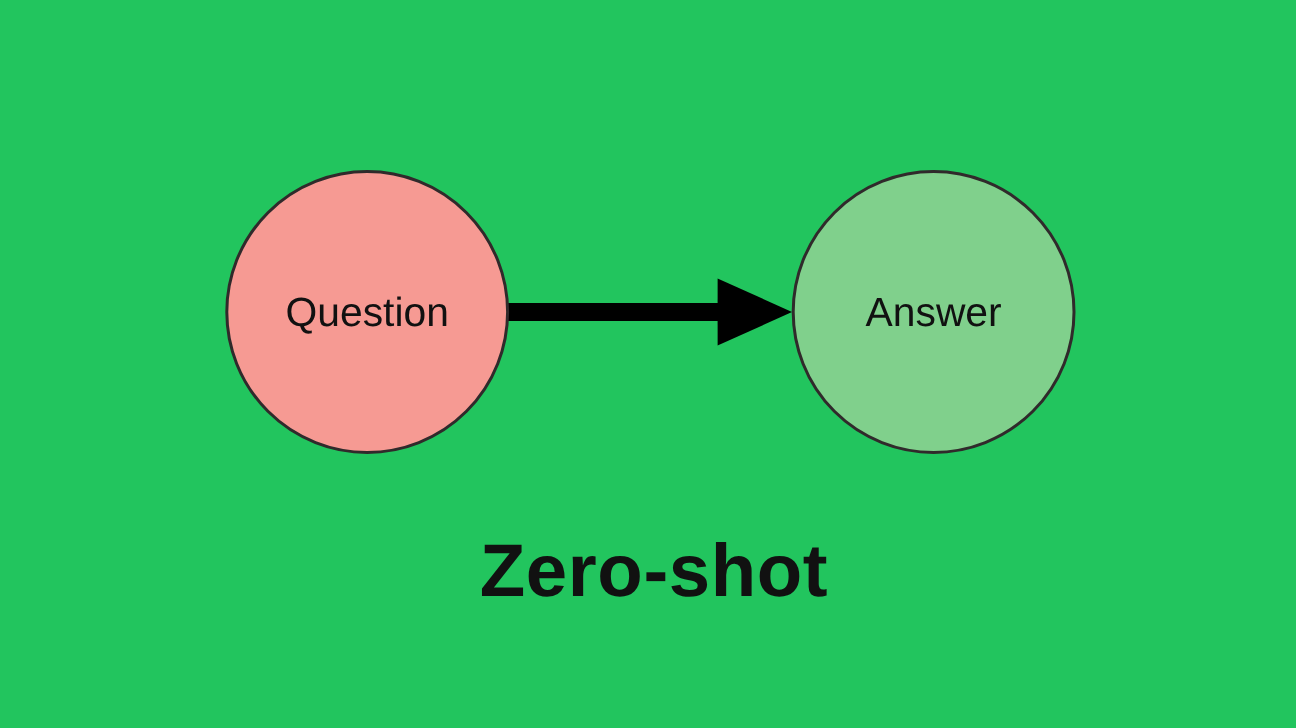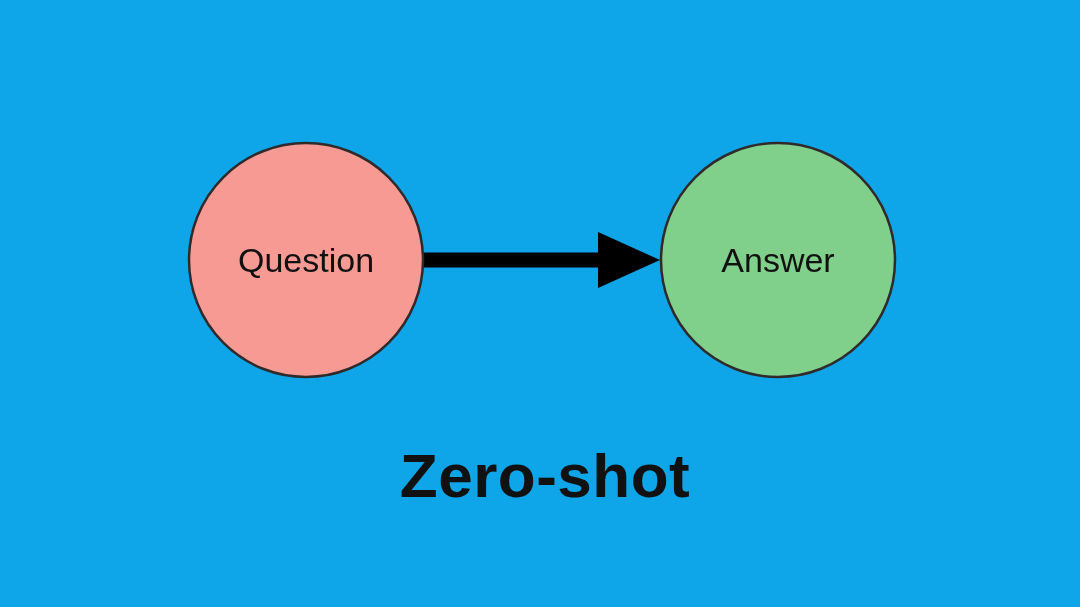--- a/index.html
+++ b/index.html
@@ -4,21 +4,21 @@
 <style>
   html, body {
     margin: 0;
     padding: 0;
     background: #ffffff;
   }
   .canvas {
     position: relative;
     width: 1080px;
     height: 607px;
-    background: #0ea5e9;
+    background: #22c55e;
     overflow: hidden;
     font-family: "Liberation Sans", sans-serif;
   }
   .diagram-svg {
     position: absolute;
     left: 0;
     top: 0;
     width: 1080px;
     height: 607px;
     display: block;

